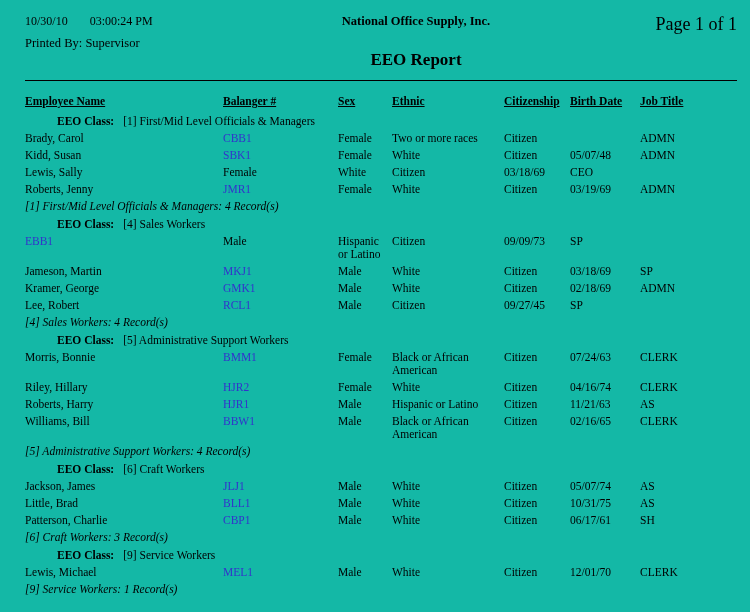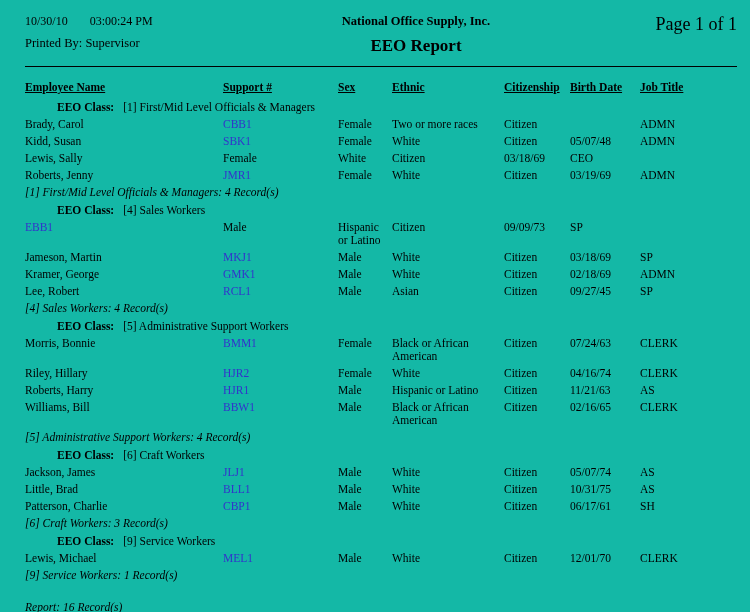--- a/index.html
+++ b/index.html
@@ -21,21 +21,21 @@
   .hdr {
     display: flex;
     justify-content: space-between;
     align-items: flex-start;
   }
   .hdr-left { width: 200px; font-size: 12px; }
   .hdr-left .dt { display: flex; gap: 22px; }
   .hdr-left .pb { margin-top: 7px; font-size: 12.5px; }
   .hdr-center { flex: 1; text-align: center; }
   .company { font-weight: bold; font-size: 12.5px; }
-  .title   { font-weight: bold; font-size: 17px; margin-top: 7px; }
+  .title   { font-weight: bold; font-size: 17px; margin-top: 21px; }
   .hdr-right { width: 130px; text-align: right; font-size: 18px; }
   hr.rule {
     border: none;
     border-top: 1px solid #000;
     margin: 10px 0 12px 0;
   }
   
   .grid {
     display: grid;
     grid-template-columns: 198px 115px 54px 112px 66px 70px 97px;
@@ -91,21 +91,21 @@
       <div class="company">National Office Supply, Inc.</div>
       <div class="title">EEO Report</div>
     </div>
     <div class="hdr-right">Page 1 of 1</div>
   </div>
 
   <hr class="rule">
 
   <div class="grid thead" id="thead">
       <div class="cell">Employee Name</div>
-      <div class="cell">Support #</div>
+      <div class="cell">Balanger #</div>
       <div class="cell">Sex</div>
       <div class="cell">Ethnic</div>
       <div class="cell">Citizenship</div>
       <div class="cell">Birth Date</div>
       <div class="cell">Job Title</div>
     </div>
 
   <div id="tbody">
       <div class="group-header"><span class="gh-label">EEO Class:</span><span class="gh-name">[1] First/Mid Level Officials &amp; Managers</span></div>
       <div class="grid">
@@ -168,21 +168,20 @@
         <div class="cell">Male</div>
         <div class="cell">White</div>
         <div class="cell">Citizen</div>
         <div class="cell">02/18/69</div>
         <div class="cell">ADMN</div>
       </div>
       <div class="grid">
         <div class="cell">Lee, Robert</div>
         <div class="cell emp-link">RCL1</div>
         <div class="cell">Male</div>
-        <div class="cell">Asian</div>
         <div class="cell">Citizen</div>
         <div class="cell">09/27/45</div>
         <div class="cell">SP</div>
       </div>
       <div class="group-footer">[4] Sales Workers: 4 Record(s)</div>
       <div class="group-header"><span class="gh-label">EEO Class:</span><span class="gh-name">[5] Administrative Support Workers</span></div>
       <div class="grid">
         <div class="cell">Morris, Bonnie</div>
         <div class="cell emp-link">BMM1</div>
         <div class="cell">Female</div>

